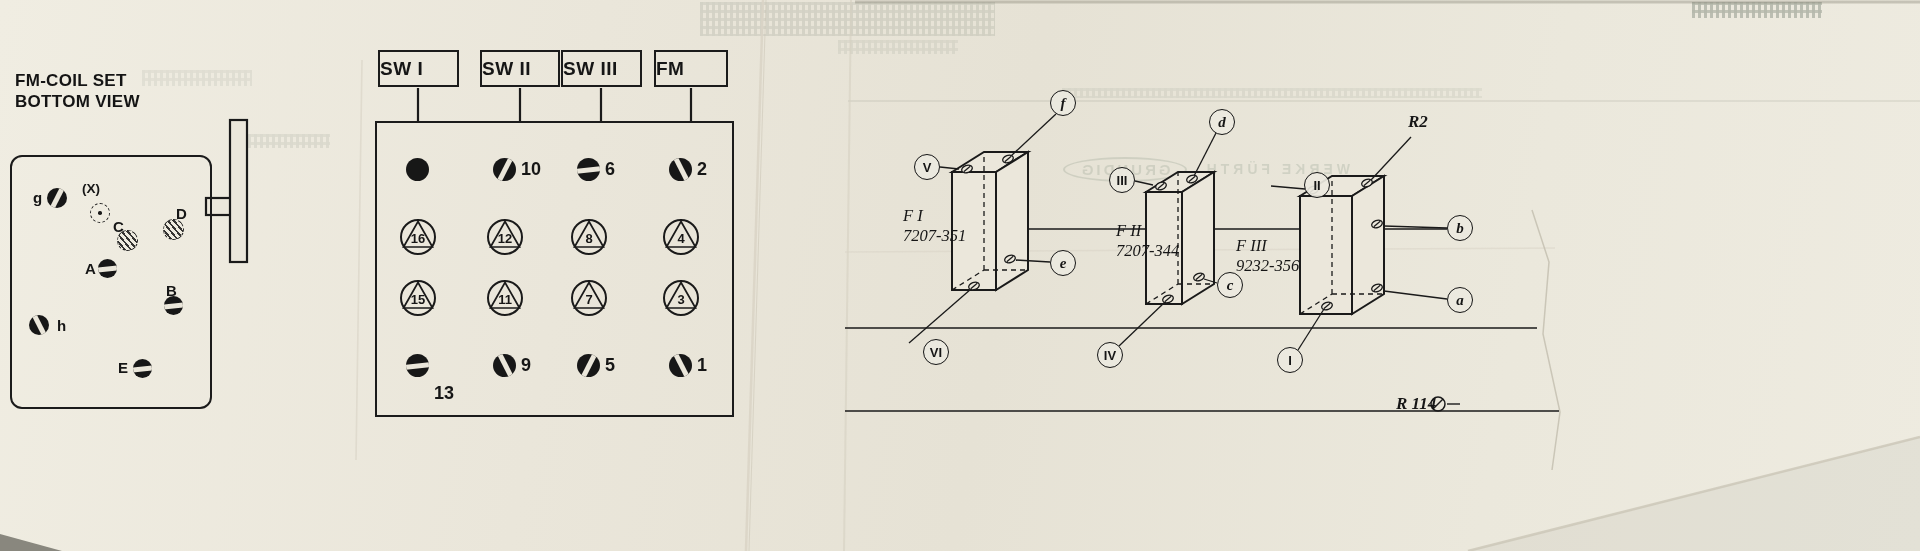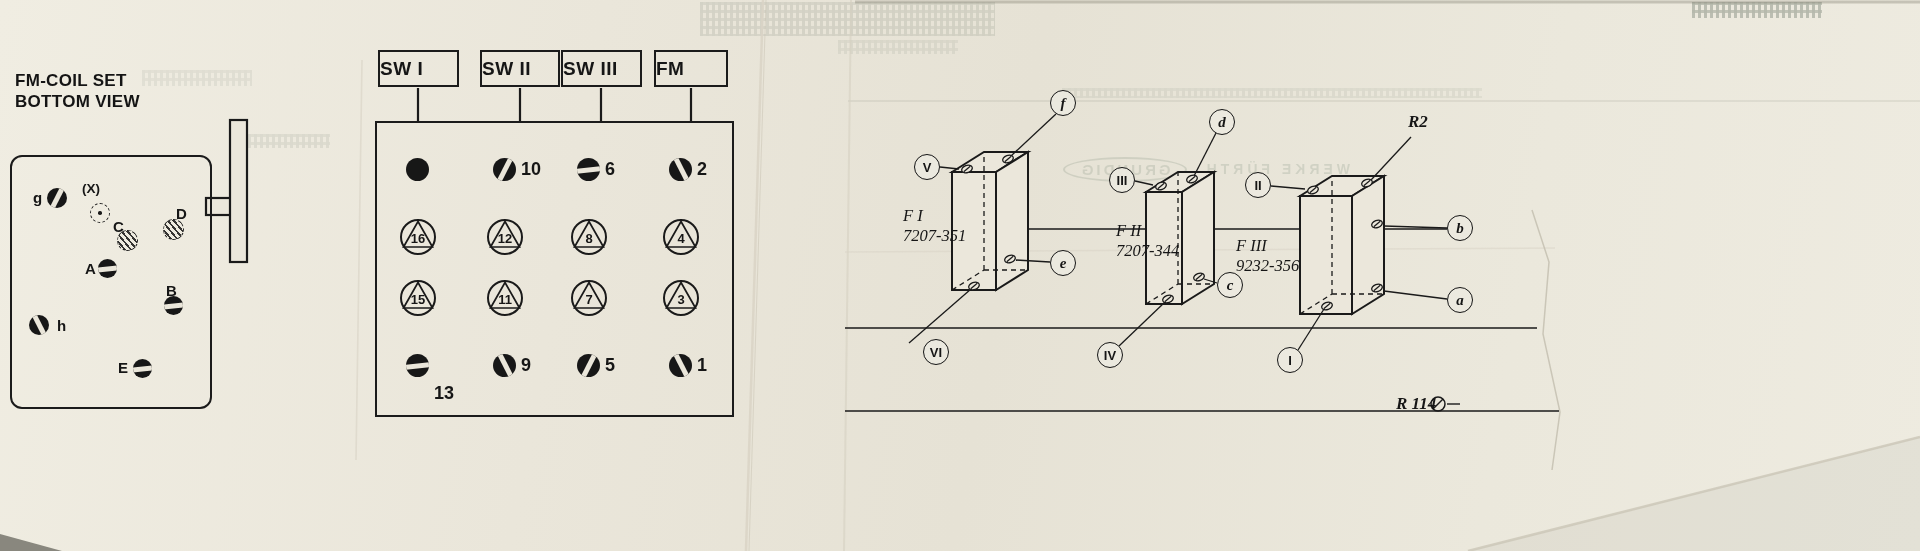--- a/index.html
+++ b/index.html
@@ -315,21 +315,21 @@
   </div>
   <div class="flabel" style="left:1236px;top:236px;">
     <div>F III</div>
     <div>9232-356</div>
   </div>
 
   <div class="callout" style="left:914px;top:154px;">V</div>
   <div class="callout letter" style="left:1050px;top:90px;">f</div>
   <div class="callout letter" style="left:1209px;top:109px;">d</div>
   <div class="callout" style="left:1109px;top:167px;">III</div>
-  <div class="callout" style="left:1245px;top:172px;">II</div>
+  <div class="callout" style="left:1304px;top:172px;">II</div>
   <div class="callout letter" style="left:1447px;top:215px;">b</div>
   <div class="callout letter" style="left:1050px;top:250px;">e</div>
   <div class="callout letter" style="left:1217px;top:272px;">c</div>
   <div class="callout letter" style="left:1447px;top:287px;">a</div>
   <div class="callout" style="left:887px;top:339px;margin-left:36px;">VI</div>
   <div class="callout" style="left:1097px;top:342px;">IV</div>
   <div class="callout" style="left:1277px;top:347px;">I</div>
 
   <div class="rlabel" style="left:1408px;top:112px;">R2</div>
   <div class="rlabel" style="left:1396px;top:394px;">R 114</div>

